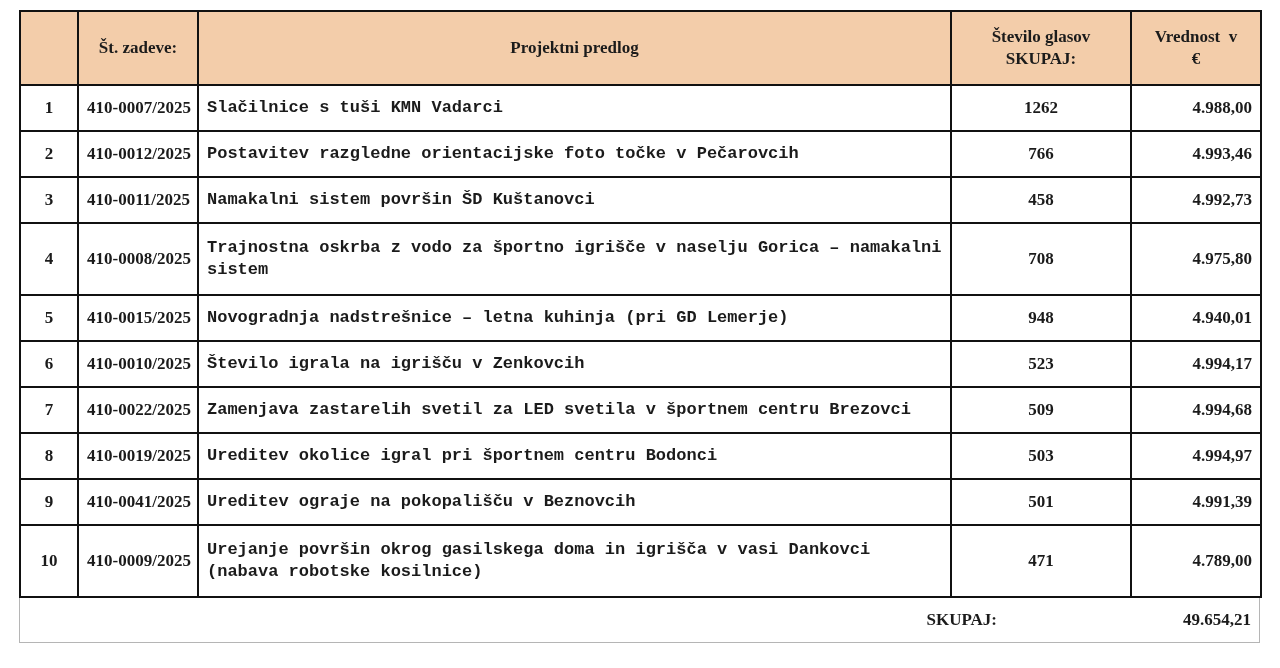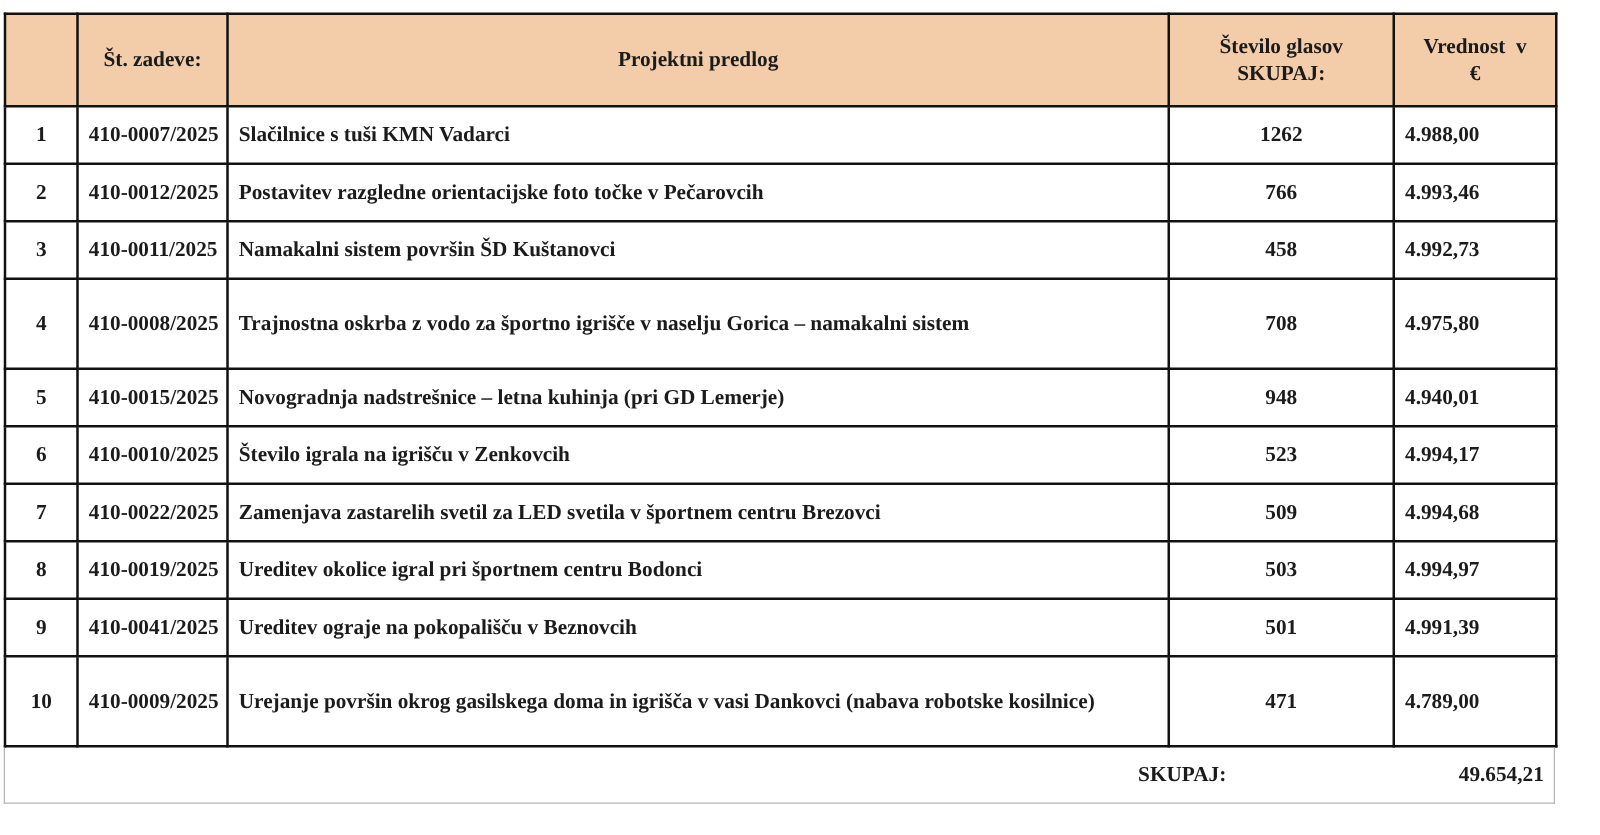--- a/index.html
+++ b/index.html
@@ -7,21 +7,21 @@
     padding: 0;
     background: #ffffff;
     width: 1280px;
     height: 668px;
     font-family: "Liberation Serif", "DejaVu Serif", serif;
     color: #1b1b1b;
     -webkit-font-smoothing: antialiased;
   }
   .table-wrap {
     position: absolute;
-    left: 3px;
+    left: 19px;
     top: 10px;
     width: 1241px;
   }
   table.results {
     border-collapse: collapse;
     table-layout: fixed;
     width: 1241px;
   }
   table.results th,
   table.results td {
@@ -41,23 +41,23 @@
 
   table.results th {
     background: #f3cdaa;
     text-align: center;
     height: 74px;
     white-space: pre-wrap;
     font-size: 17px;
   }
   td.num   { text-align: center; }
   td.case  { text-align: center; white-space: nowrap; padding: 4px 4px; }
-  td.prop  { text-align: left; padding-left: 12px; padding-right: 10px; }
+  td.prop  { text-align: left; padding-left: 12px; padding-right: 10px; font-family: Liberation Mono, monospace; }
   td.votes { text-align: center; }
-  td.value { padding-right: 11px; }
+  td.value { text-align: right; padding-right: 11px; }
 
   tr.r-single td { height: 46px; }
   tr.r-double td { height: 72px; }
 
   .footer-row {
     width: 1241px;
     height: 45px;
     box-sizing: border-box;
     border-left: 1px solid #b5b5b5;
     border-right: 1px solid #b5b5b5;

